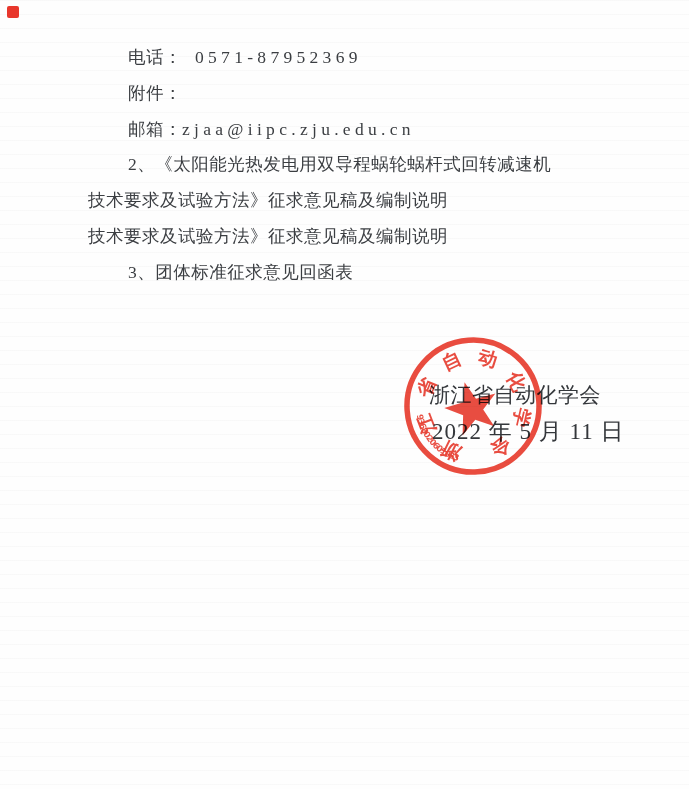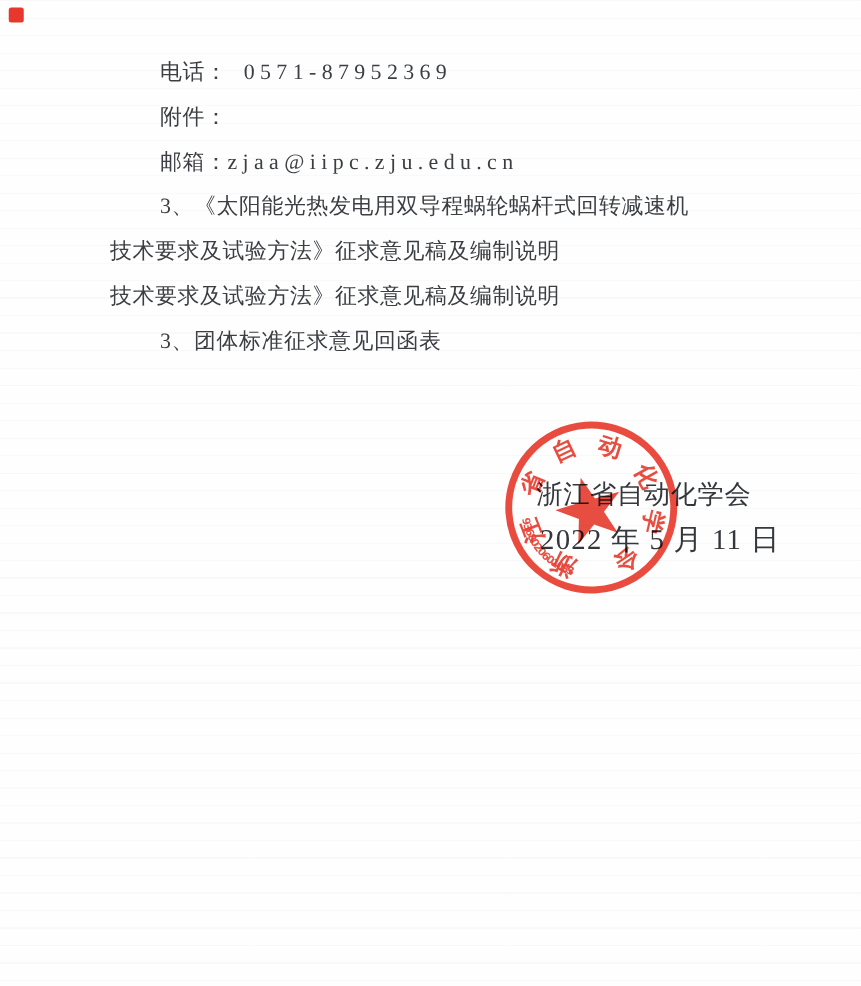--- a/index.html
+++ b/index.html
@@ -54,21 +54,21 @@
 <body>
 
 <div class="page">
 
   <div class="corner-mark" style="background: rgb(232, 55, 44);"></div>
 
   <div class="doc">
     <p class="line indent"><span>电话：</span><span class="latin phone-gap">0571-87952369</span></p>
     <p class="line indent">附件：</p>
     <p class="line indent"><span>邮箱：</span><span class="latin">zjaa@iipc.zju.edu.cn</span></p>
-    <p class="line indent">3、《太阳能光热发电用双导程蜗轮蜗杆式回转减速机</p>
+    <p class="line indent">2、《太阳能光热发电用双导程蜗轮蜗杆式回转减速机</p>
     <p class="line">技术要求及试验方法》征求意见稿及编制说明</p>
     <p class="line">技术要求及试验方法》征求意见稿及编制说明</p>
     <p class="line indent">3、团体标准征求意见回函表</p>
   </div>
 
   <div class="sig-org">浙江省自动化学会</div>
   <div class="sig-date">2022 年 5 月 11 日</div>
 
   <div class="stamp-wrap">
     <svg id="stamp-svg" width="170" height="170" viewBox="0 0 170 170">

